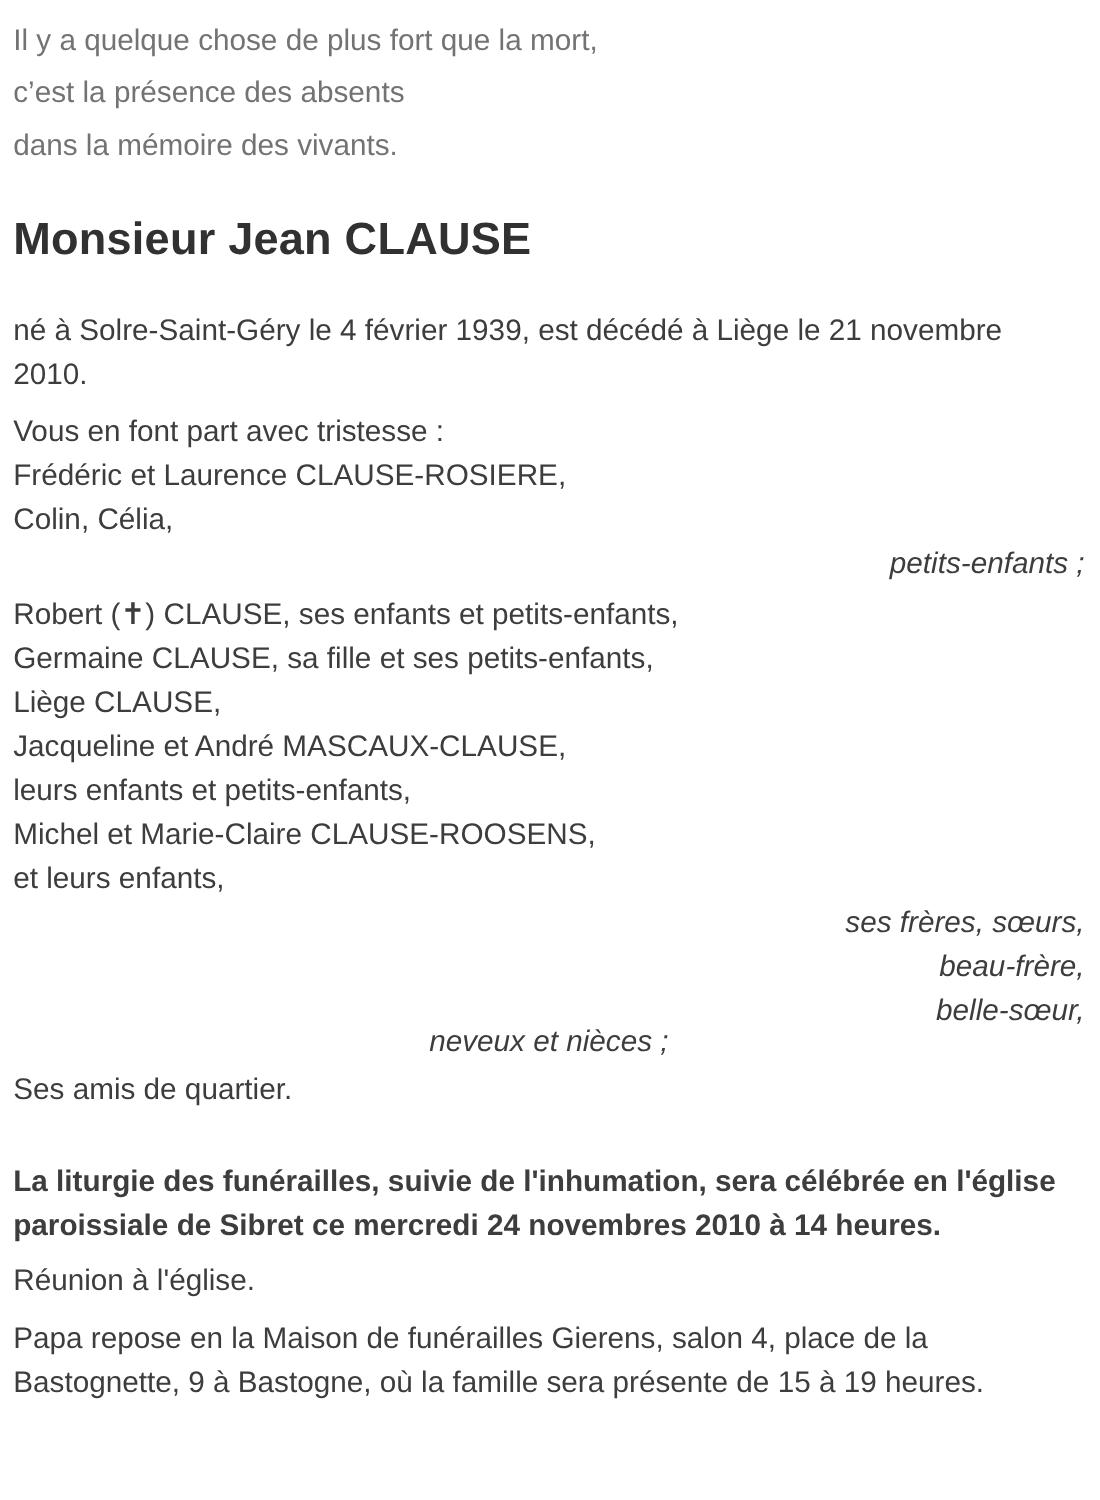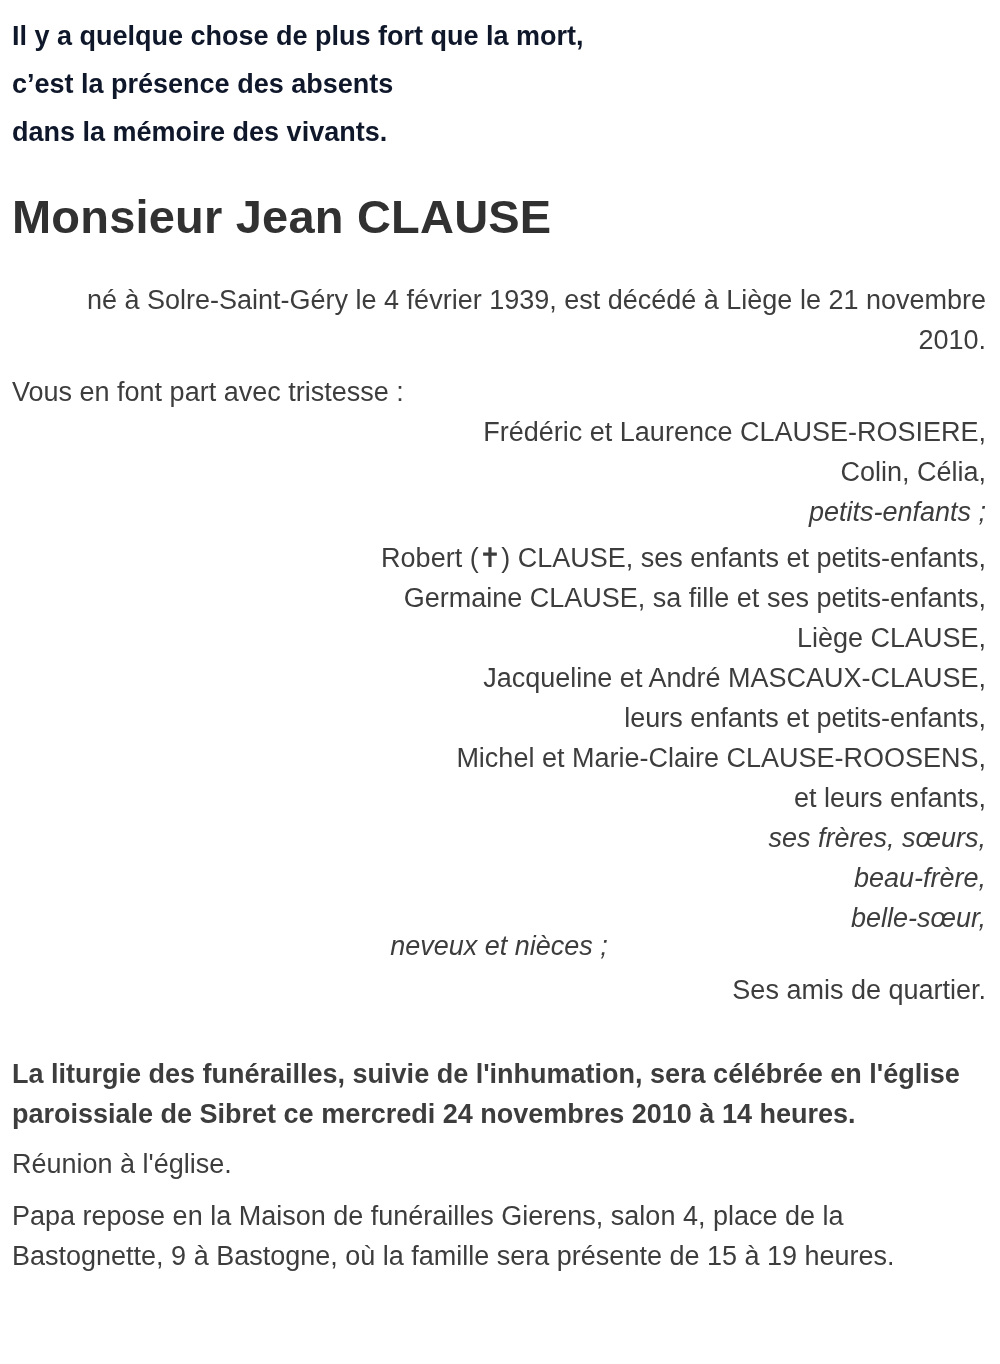--- a/index.html
+++ b/index.html
@@ -14,38 +14,38 @@
     padding: 12px 14px 24px 12px;
     background: #ffffff;
     font-family: "Liberation Sans", "DejaVu Sans", sans-serif;
     color: #3d3d3d;
     font-size: 27px;
     line-height: 40px;
   }
   p { margin: 0; }
 
   .epigraph p {
-    font-weight: 700;
-    color: #0f172a;
+    font-weight: 400;
+    color: #737373;
     line-height: 48px;
   }
 
   .name {
-    font-size: 47px;
+    font-size: 41px;
     line-height: 46px;
     font-weight: 700;
     color: #313131;
     margin: 38px 0 40px 0;
     letter-spacing: 0.2px;
   }
 
-  .intro   { margin-bottom: 12px; text-align: right; }
+  .intro   { margin-bottom: 12px; }
   .announce{ }
 
-  .group p { margin: 0; text-align: right; }
+  .group p { margin: 0; }
 
   .relation {
     text-align: right;
     font-style: italic;
     color: #3d3d3d;
   }
   .relation p { line-height: 40px; }
   .relation .tight { margin-top: -12px; text-align: center; }
   .relation-children { margin: 0 0 6px 0; }
   .relation-siblings { margin: 0 0 4px 0; }

